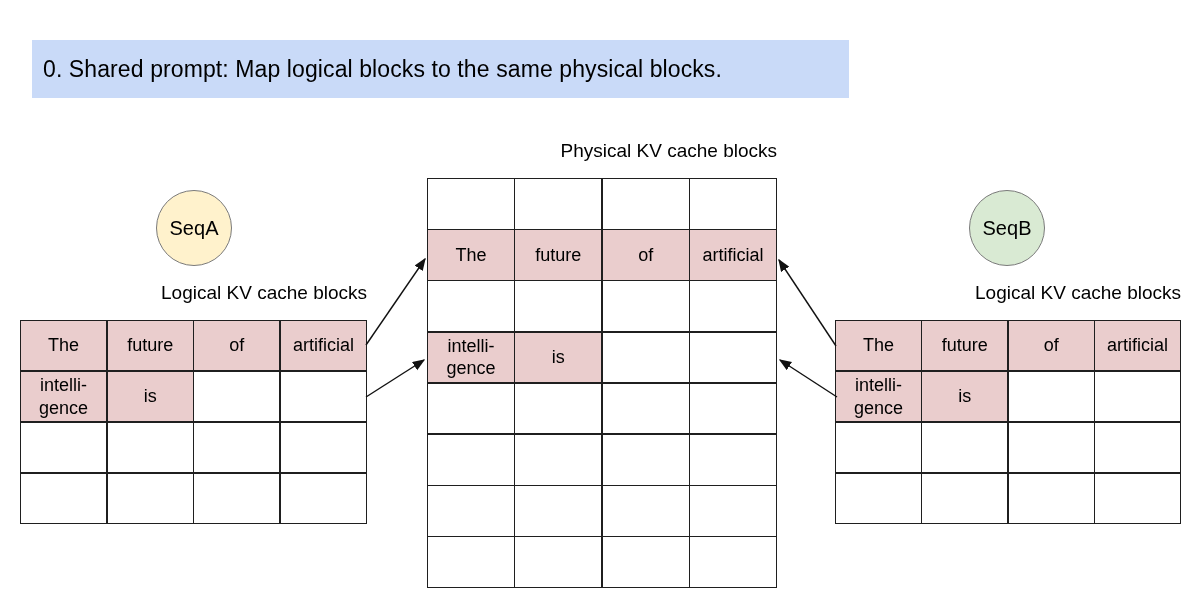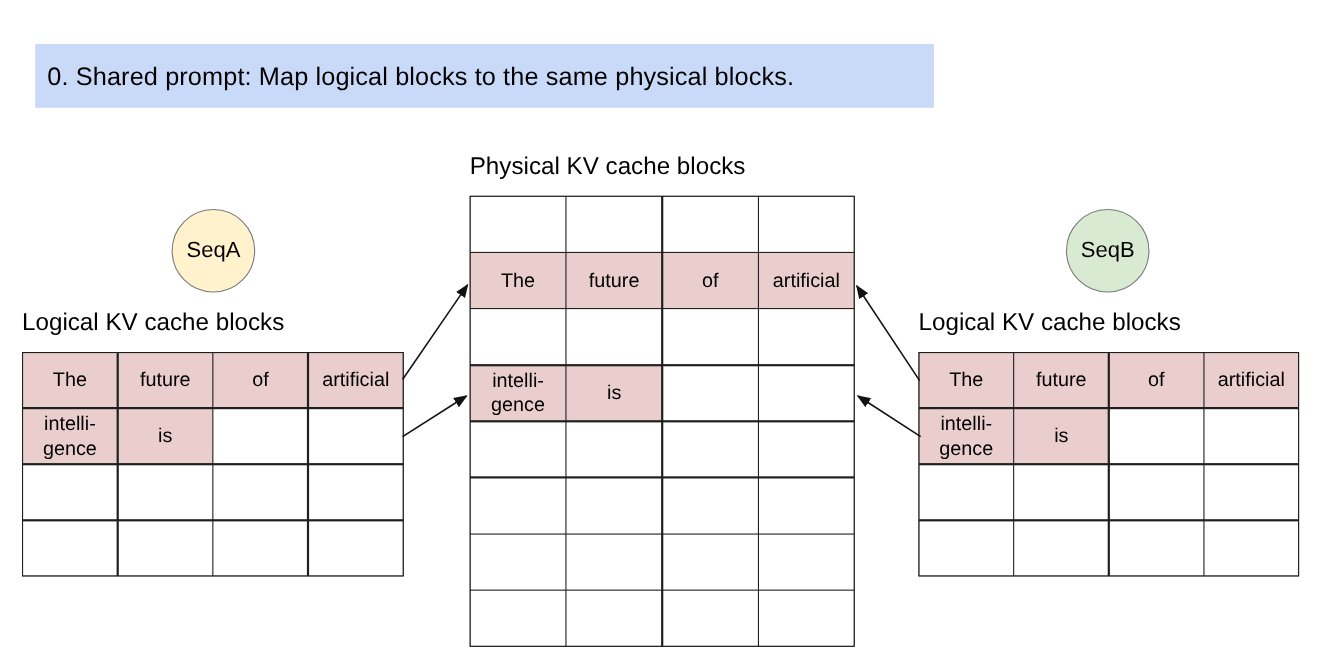--- a/index.html
+++ b/index.html
@@ -29,22 +29,22 @@
     background: var(--banner-bg, #c9daf8);
     display: flex;
     align-items: center;
     padding-left: 11px;
     font-size: 23px;
     letter-spacing: 0.1px;
   }
 
   .section-title {
     position: absolute;
-    text-align: left;
-    font-size: 22px;
+    text-align: right;
+    font-size: 19px;
     height: 30px;
     line-height: 30px;
     white-space: nowrap;
   }
   .phys-title   { left: 427px; top: 116px; width: 350px; }
   .label-left   { left: 20px;  top: 258px; width: 347px; }
   .label-right  { left: 835px; top: 258px; width: 346px; }
 
   .seq-circle {
     position: absolute;

